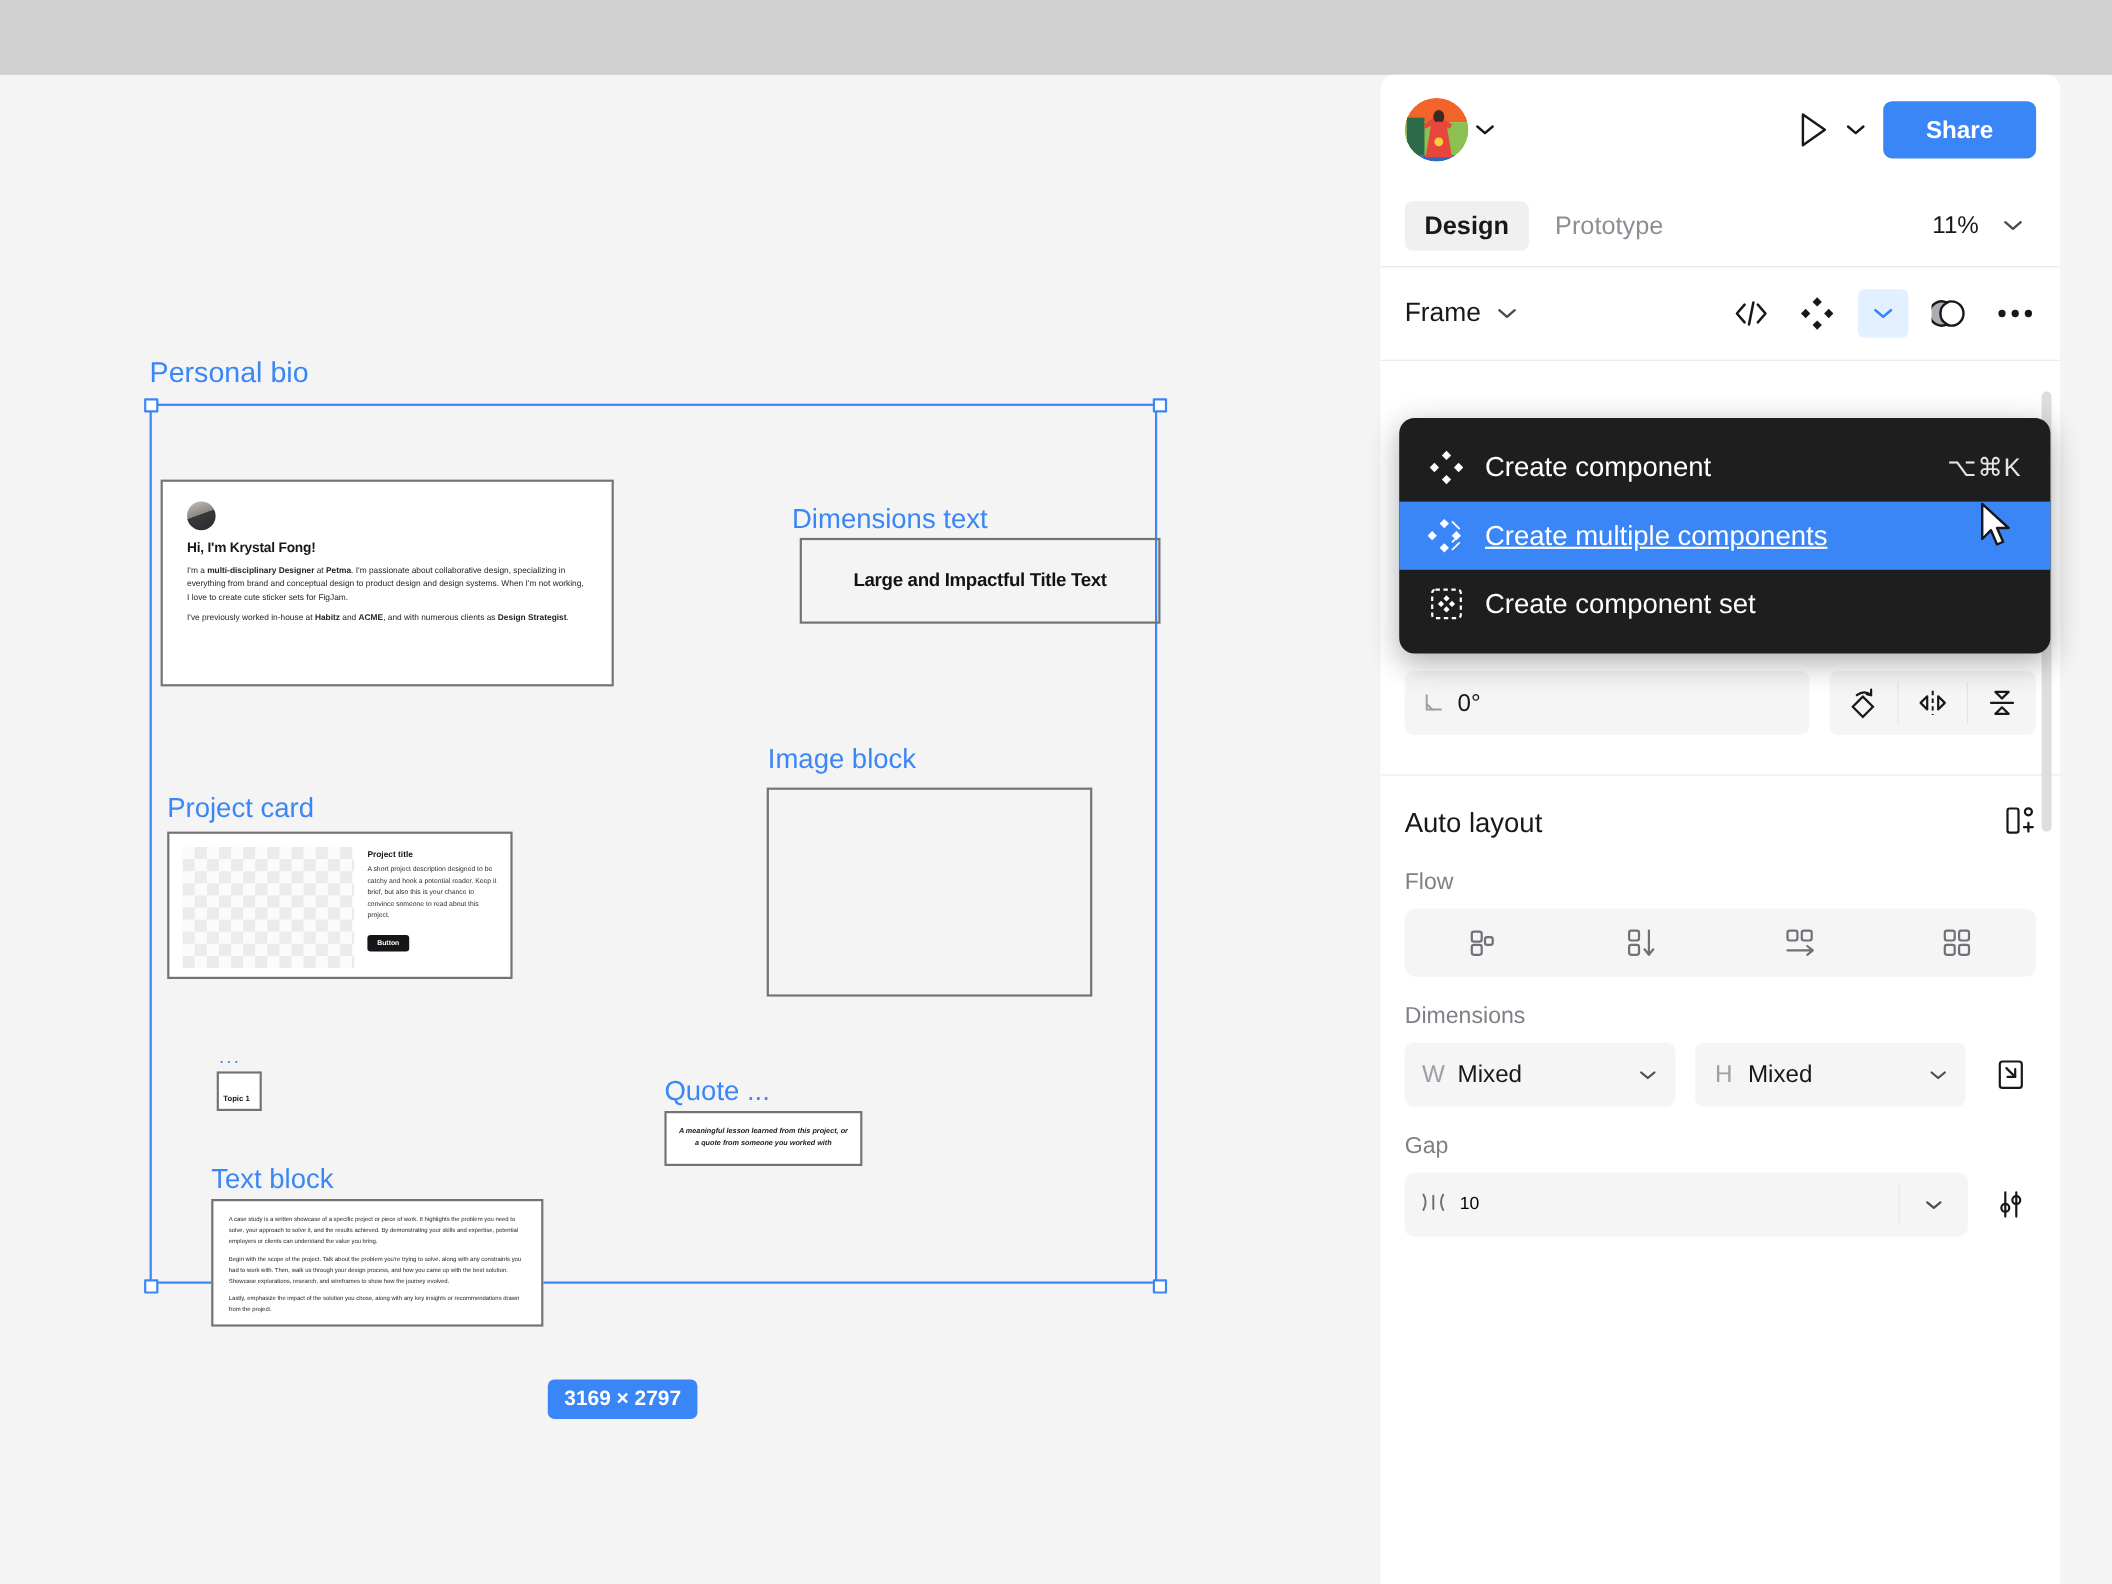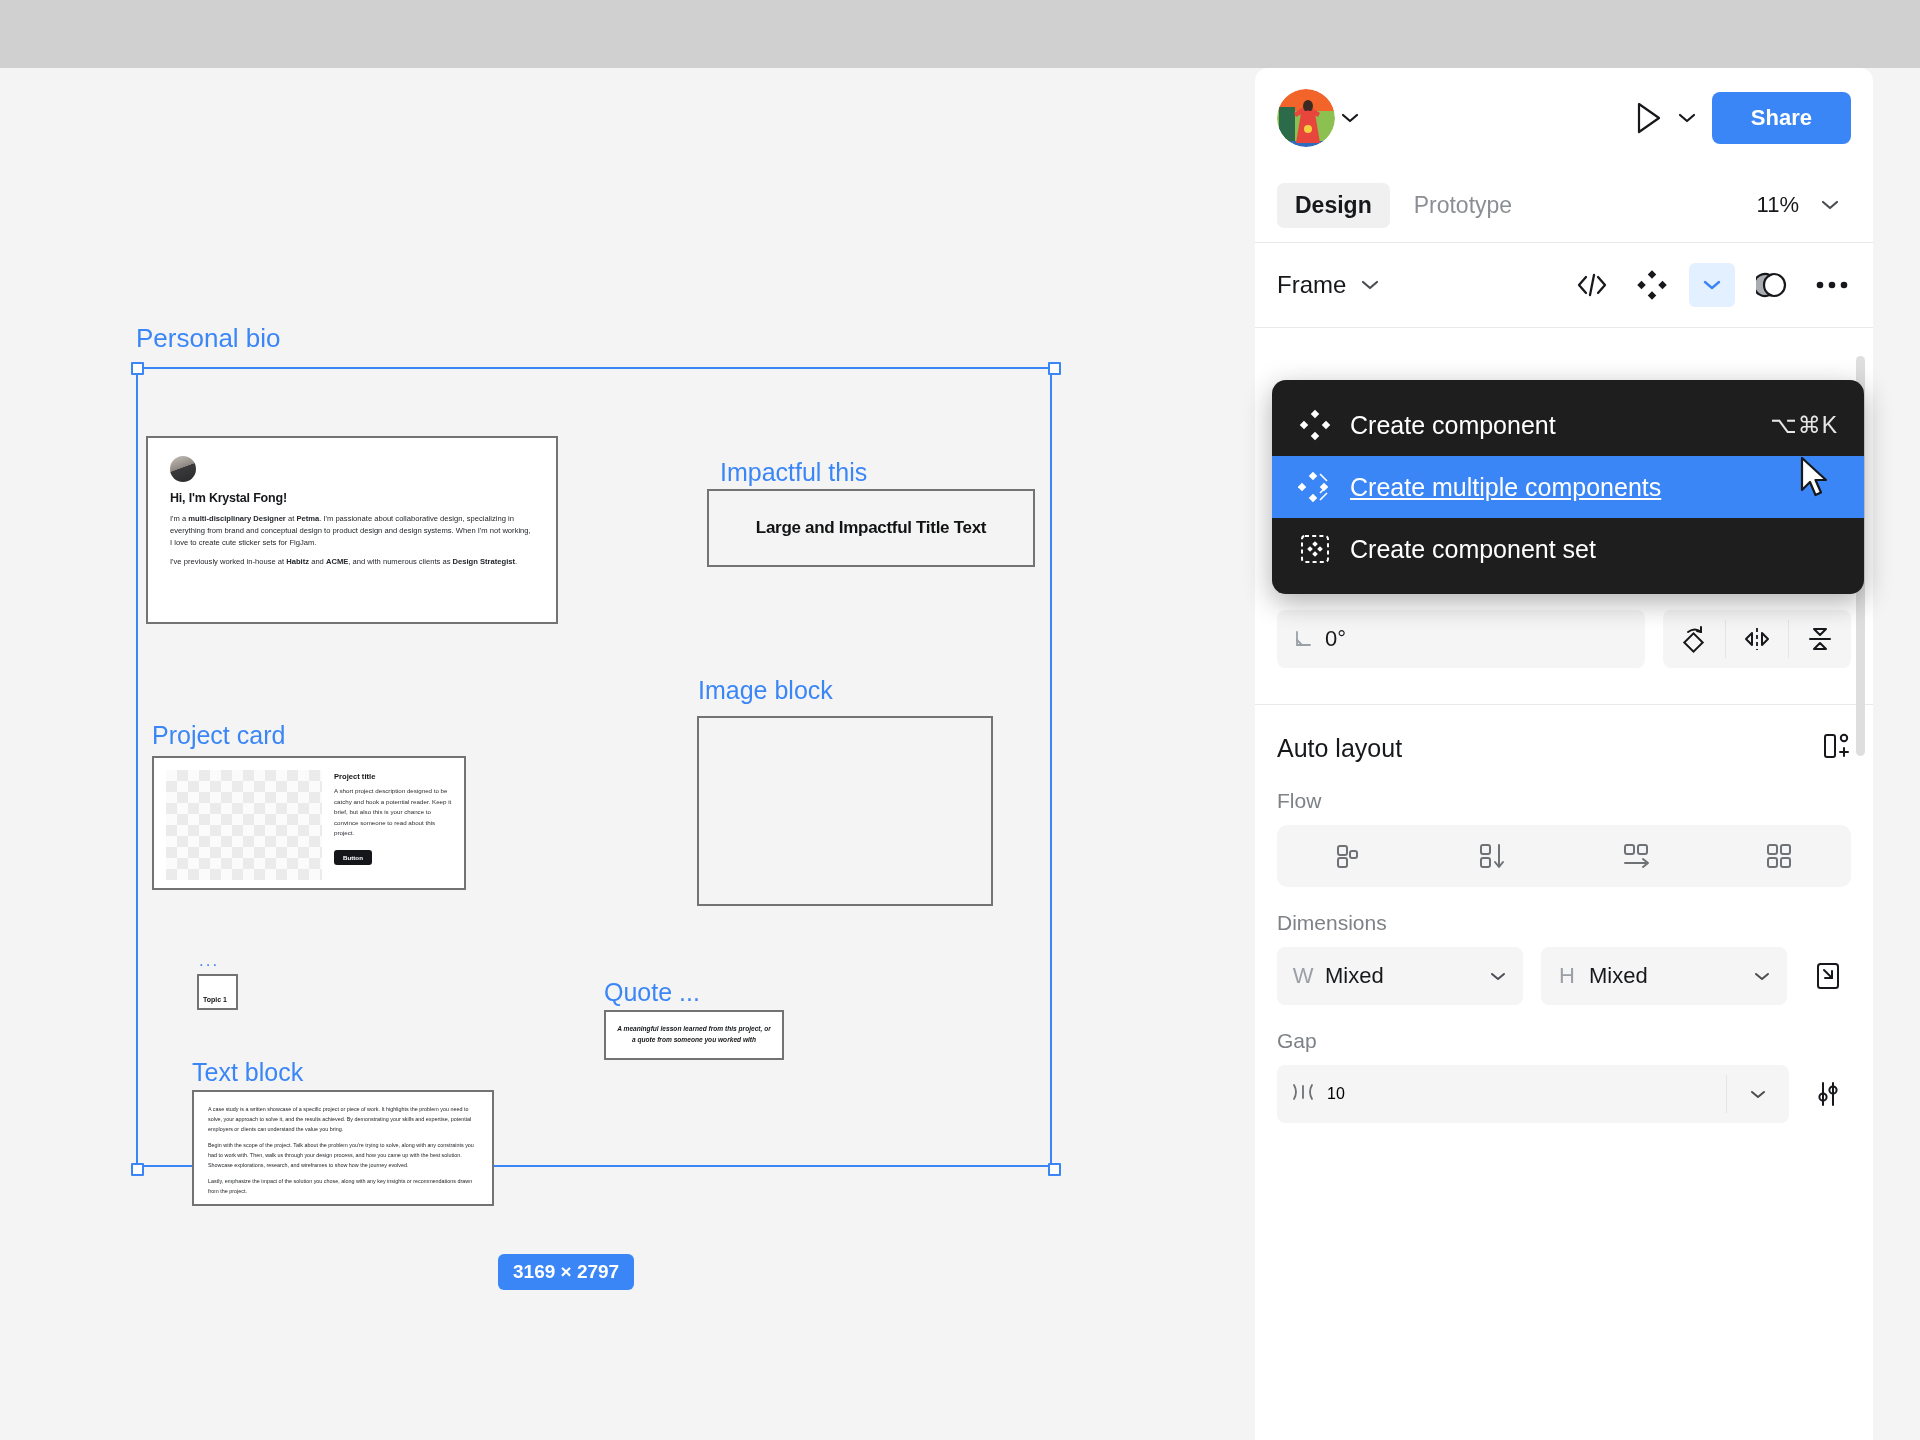--- a/index.html
+++ b/index.html
@@ -59,21 +59,21 @@
   .bio-avatar {
     width: 26px; height: 26px; border-radius: 50%;
     background: linear-gradient(160deg,#c9c2bb 0%,#8d8781 45%,#3a3a3c 46%,#2a2a2c 100%);
     margin-bottom: 9px;
   }
   .bio-name { font-size: 12.5px; font-weight: 700; color: #16181b; margin-bottom: 8px; letter-spacing: -.2px;}
   .bio-p { font-size: 7.6px; line-height: 1.55; color: #23262a; margin-bottom: 8px; }
   .bio-p b { font-weight: 700; }
 
   
-  .impact-box { left: 707px; top: 421px; width: 328px; height: 78px; background: transparent; }
+  .impact-box { left: 727px; top: 421px; width: 328px; height: 78px; background: transparent; }
   .impact-text {
     position: absolute; left: 0; right: 0; top: 50%; transform: translateY(-50%);
     text-align: center; font-size: 17px; font-weight: 700; color: #111315; letter-spacing: -.3px;
   }
 
   
   .img-box { left: 697px; top: 648px; width: 296px; height: 190px; background: transparent; }
 
   
   .proj-box { left: 152px; top: 688px; width: 314px; height: 134px; padding: 12px; display:flex; gap:12px; }
@@ -221,21 +221,21 @@
       <div class="handle h-br"></div>
     </div>
 
     <div class="box bio-card">
       <div class="bio-avatar"></div>
       <div class="bio-name">Hi, I'm Krystal Fong!</div>
       <div class="bio-p"><span>I'm a </span><b>multi-disciplinary Designer</b><span> at </span><b>Petma</b><span>. I'm passionate about collaborative design, specializing in everything from brand and conceptual design to product design and design systems. When I'm not working, I love to create cute sticker sets for FigJam.</span></div>
       <div class="bio-p"><span>I've previously worked in-house at </span><b>Habitz</b><span> and </span><b>ACME</b><span>, and with numerous clients as </span><b>Design Strategist</b><span>.</span></div>
     </div>
 
-    <div class="lbl" style="left:720px; top:390px; font-size:25px;">Impactful this</div>
+    <div class="lbl" style="left:720px; top:390px; font-size:25px;">Dimensions text</div>
     <div class="box impact-box checker">
       <div class="impact-text">Large and Impactful Title Text</div>
     </div>
 
     <div class="lbl" style="left:698px; top:608px; font-size:25px;">Image block</div>
     <div class="box img-box checker"></div>
 
     <div class="lbl" style="left:152px; top:653px; font-size:25px;">Project card</div>
     <div class="box proj-box">
       <div class="proj-thumb checker"></div>

